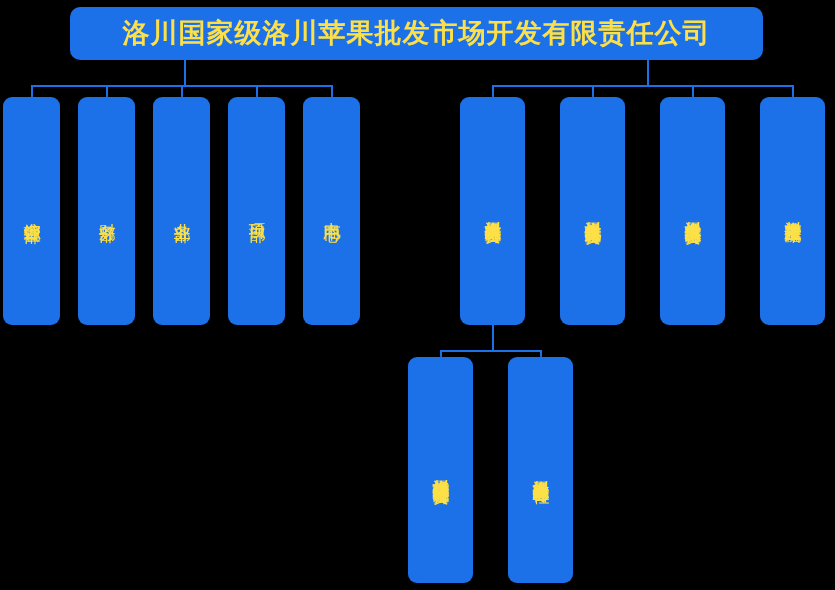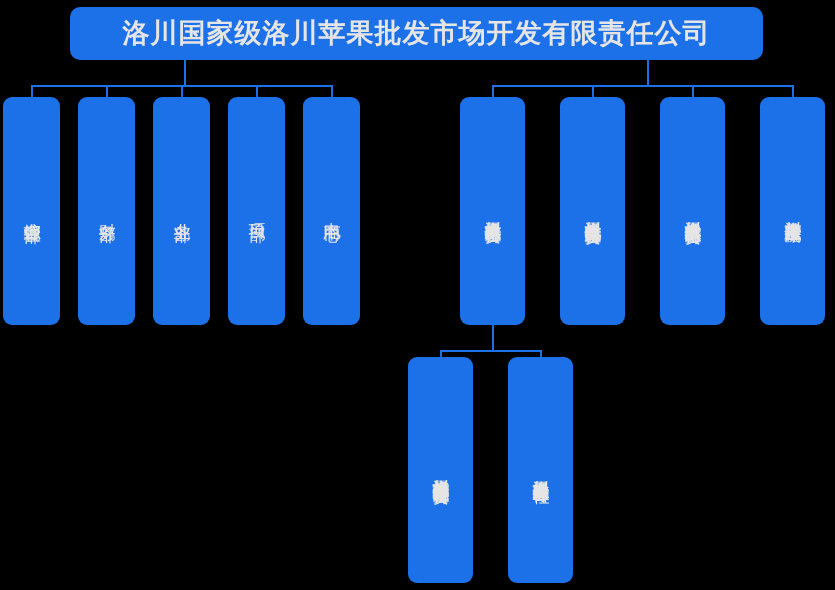--- a/index.html
+++ b/index.html
@@ -21,21 +21,21 @@
     background: #1C70E8;
   }
   .conn-h { height: 2px; }
   .conn-v { width: 2px; }
 
   
   .node {
     position: absolute;
     background: #1C70E8;
     border-radius: 9px;
-    color: #e5e5e5;
+    color: #fde047;
     box-shadow: 0 2px 5px rgba(0,0,0,0.45);
     display: flex;
     align-items: center;
     justify-content: center;
     overflow: hidden;
   }
 
   
   .node-root {
     left: 70px; top: 7px;

